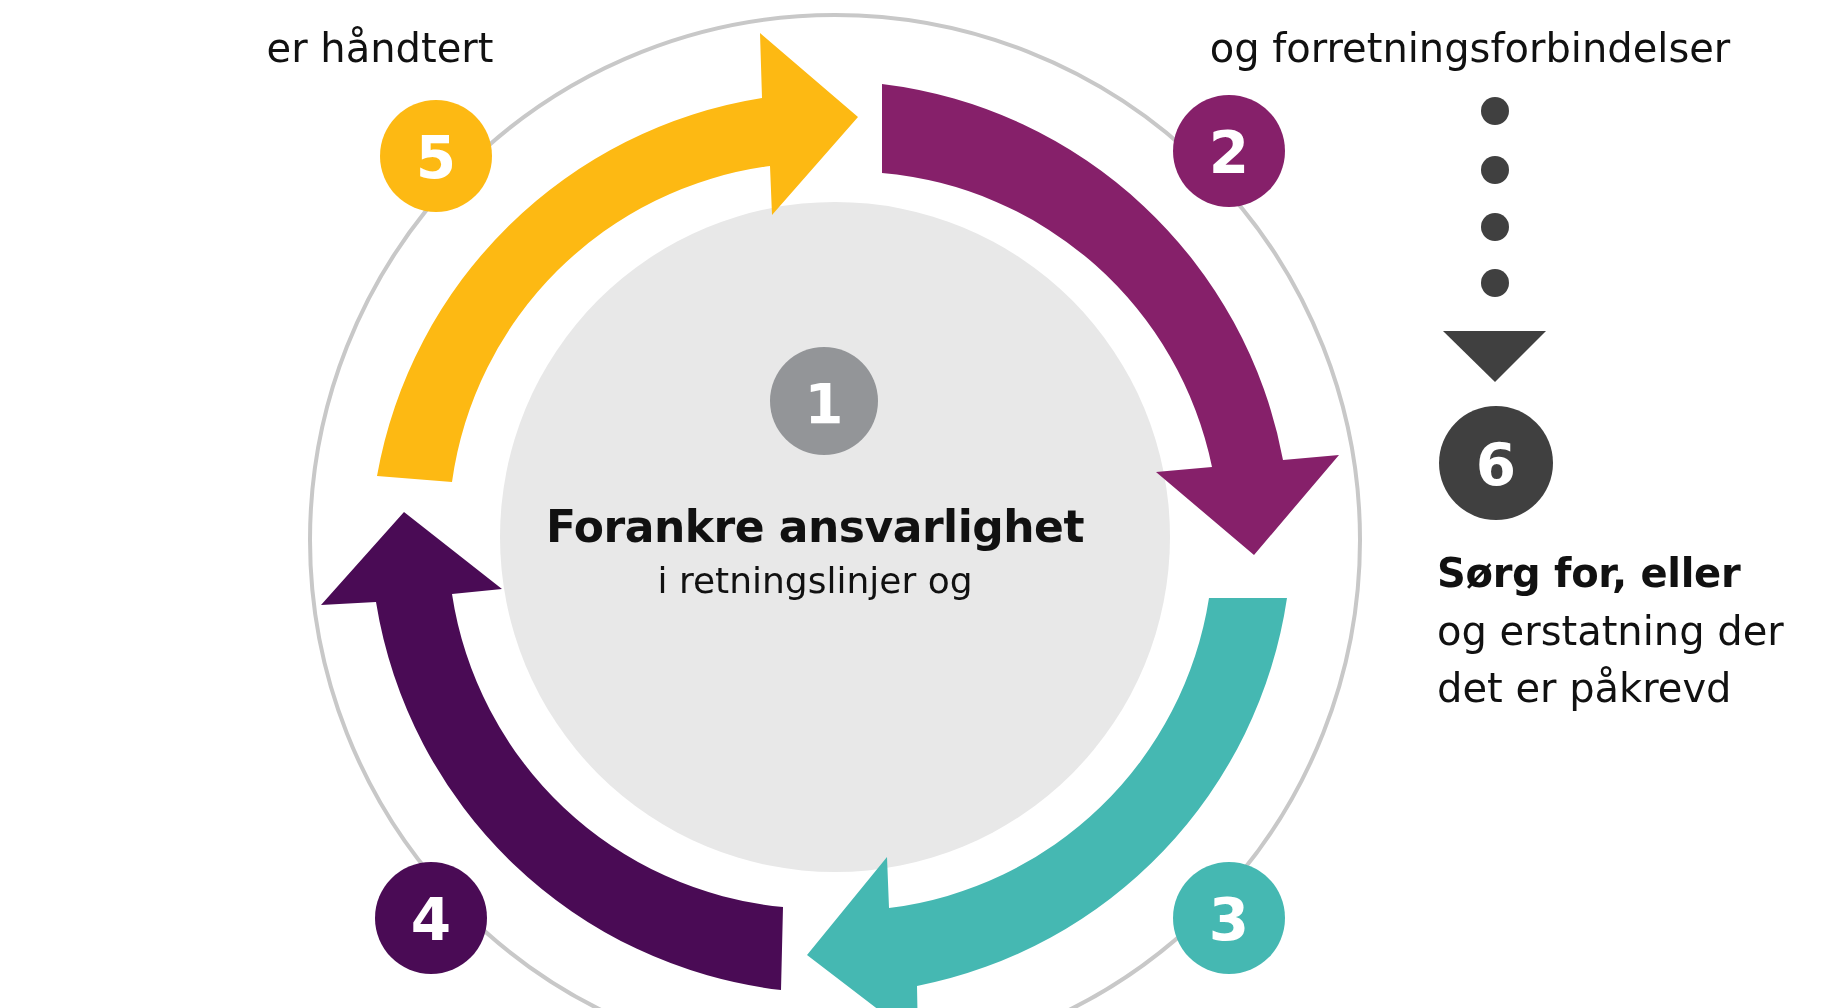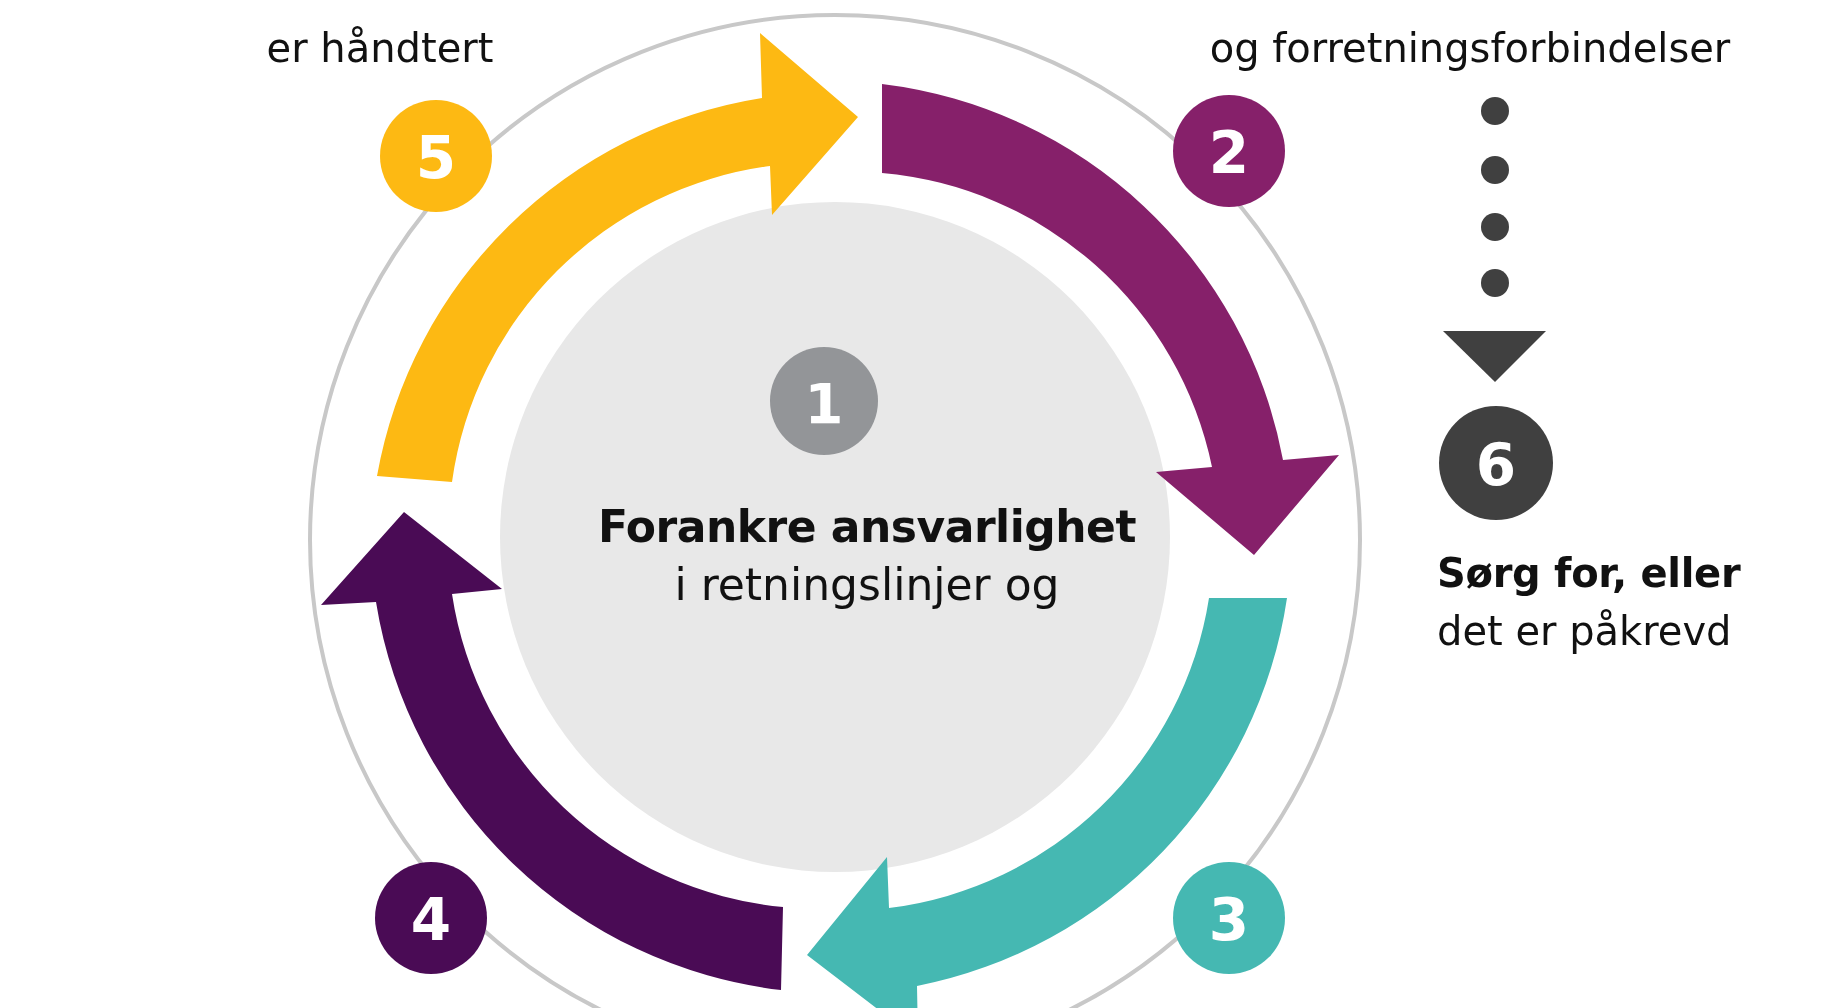--- a/index.html
+++ b/index.html
@@ -8,23 +8,23 @@
     #diagram { position: absolute; left: 0; top: 0; width: 1840px; height: 1008px; }
     .badge-num { font-family: "DejaVu Sans", sans-serif; font-weight: bold; fill: #ffffff;
                  text-anchor: middle; dominant-baseline: central; }
     .label { position: absolute; line-height: 1.0; }
     .light { font-family: "DejaVu Sans", sans-serif; font-weight: normal; color: #111; }
     .bold { font-family: "DejaVu Sans", sans-serif; font-weight: bold; color: #111; }
     #label-5 { left: 170px; top: -30px; width: 420px; text-align: center; font-size: 40px; }
     #label-5 .line { display: block; height: 58px; }
     #label-2 { left: 1120px; top: -30px; width: 700px; text-align: center; font-size: 40px; }
     #label-2 .line { display: block; height: 58px; }
-    #center-text { left: 552px; top: 505px; width: 630px; text-align: center; }
+    #center-text { left: 500px; top: 505px; width: 630px; text-align: center; }
     #center-text .title { display: block; font-size: 44px; height: 58px; letter-spacing: -0.5px; }
-    #center-text .sub { display: block; font-size: 44px; height: 57px; }
+    #center-text .sub { display: block; font-size: 36px; height: 57px; }
     #label-6 { left: 1437px; top: 553px; width: 400px; }
     #label-6 .b { display: block; font-size: 40px; height: 58px; letter-spacing: -0.3px; }
     #label-6 .l { display: block; font-size: 40px; height: 57px; }
   </style>
 </head>
 <body>
 
 <svg id="diagram" viewBox="0 0 1840 1008" xmlns="http://www.w3.org/2000/svg">
 
   <circle cx="835" cy="540" r="525" fill="none" stroke="#c8c8c8" stroke-width="4"></circle>
@@ -112,14 +112,15 @@
   <span class="line">og forretningsforbindelser</span>
 </div>
 
 <div id="center-text" class="label">
   <span class="title bold">Forankre ansvarlighet</span>
   <span class="sub light">i retningslinjer og</span>
 </div>
 
 <div id="label-6" class="label">
   <span class="b bold">Sørg for, eller</span>
+  <span class="l light">og erstatning der</span>
   <span class="l light">det er påkrevd</span>
 </div>
 
 </body></html>

